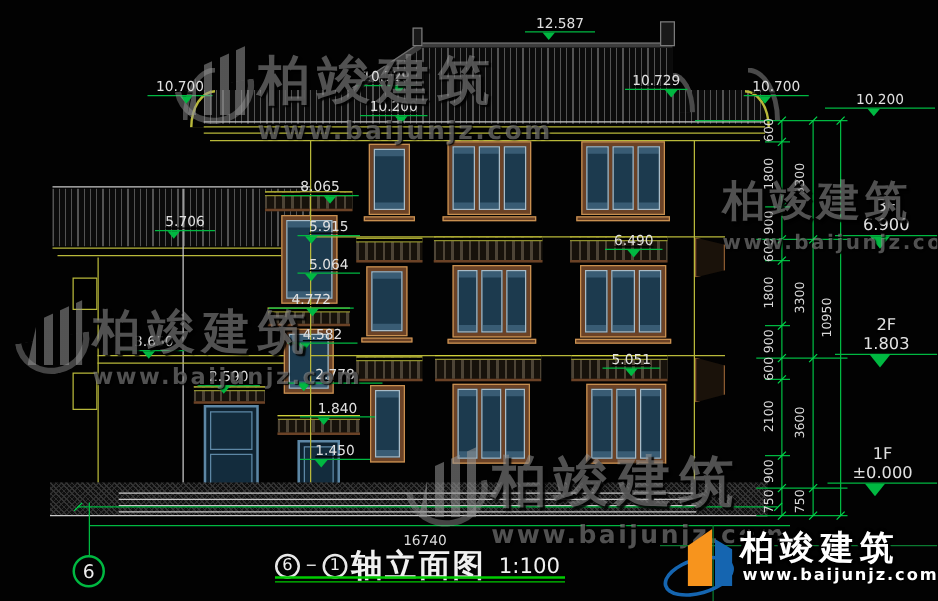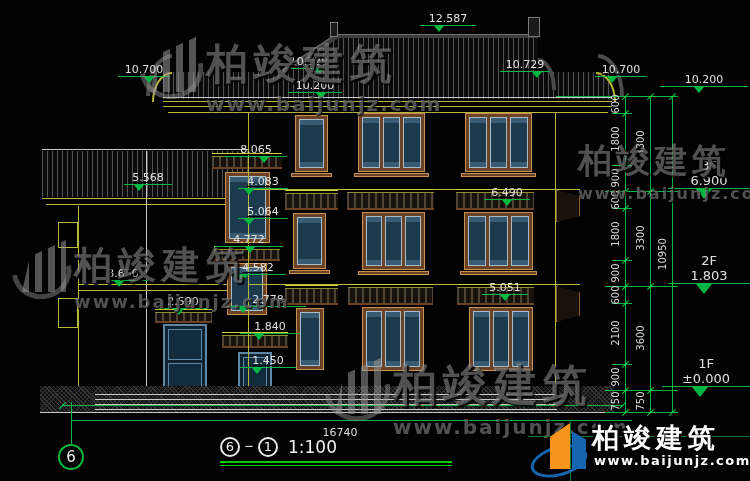--- a/index.html
+++ b/index.html
@@ -222,31 +222,31 @@
       <span class="lbl">10.729</span>
       <i class="ln"></i>
       <i class="tri" style="margin-left:32px;"></i>
     </div>
   <div class="elev" style="left:595px;top:63px;width:52px;">
       <span class="lbl">10.700</span>
       <i class="ln"></i>
       <i class="tri" style="margin-left:12px;"></i>
     </div>
   <div class="elev" style="left:124px;top:171px;width:48px;">
-      <span class="lbl">5.568</span>
+      <span class="lbl">5.706</span>
       <i class="ln"></i>
       <i class="tri" style="margin-left:10px;"></i>
     </div>
   <div class="elev" style="left:225px;top:143px;width:62px;">
       <span class="lbl">8.065</span>
       <i class="ln"></i>
       <i class="tri" style="margin-left:34px;"></i>
     </div>
   <div class="elev" style="left:238px;top:175px;width:50px;">
-      <span class="lbl">4.083</span>
+      <span class="lbl">5.915</span>
       <i class="ln"></i>
       <i class="tri" style="margin-left:6px;"></i>
     </div>
   <div class="elev" style="left:238px;top:205px;width:50px;">
       <span class="lbl">5.064</span>
       <i class="ln"></i>
       <i class="tri" style="margin-left:6px;"></i>
     </div>
   <div class="elev" style="left:215px;top:233px;width:68px;">
       <span class="lbl">4.772</span>
@@ -379,20 +379,21 @@
     </div>
 
   <div class="title" style="left:220px;top:436px;">
     <span class="circ">
         <span>6</span>
       </span>
     <span style="font-size:16px;margin:0 1px;">－</span>
     <span class="circ">
         <span>1</span>
       </span>
+    <span class="ttext">轴立面图</span>
     <span class="tscale">1:100</span>
   </div>
   <span class="abs" style="left:220px;top:461px;width:232px;height:2px;background:#00cc00;z-index:35;"></span>
   <span class="abs" style="left:220px;top:465px;width:232px;height:1px;background:#00cc00;z-index:35;"></span>
 
   <div class="wm" style="left:150px;top:36px;">
     <span class="wmicon" style="width:48px;height:56px;">
         <i class="bars"></i>
         <i class="arc"></i>
       </span>

